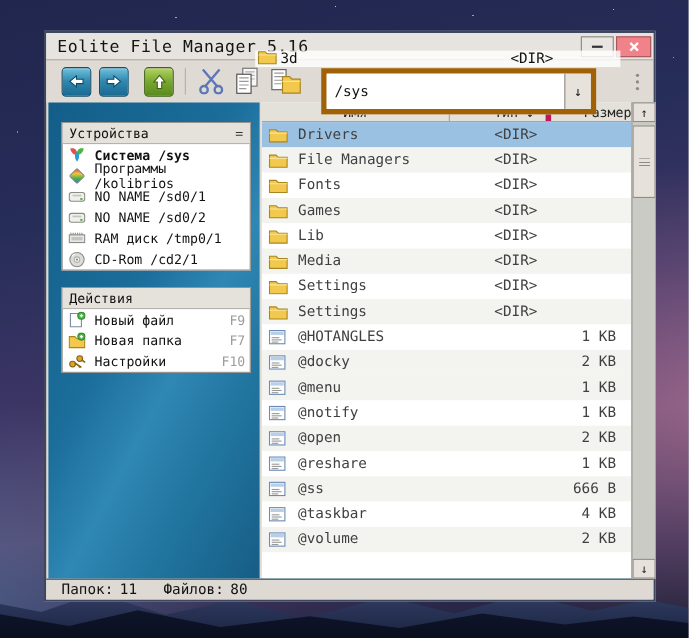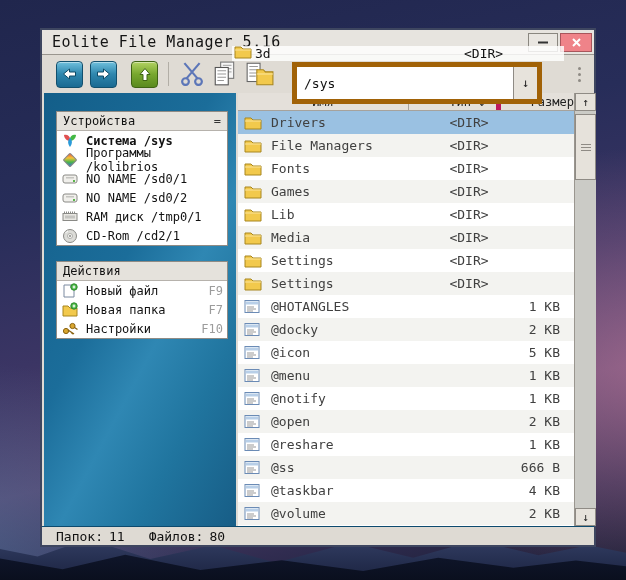--- a/index.html
+++ b/index.html
@@ -471,36 +471,20 @@
                     <rect x="3" y="7" width="7" height="1" fill="#999"></rect>
                     <rect x="3" y="9" width="9" height="1" fill="#999"></rect>
                     <rect x="3" y="11" width="6" height="1" fill="#999"></rect>
                   </svg>
                 </span>
                 <span>@docky</span>
               </div>
               <div class="cell-type"></div>
               <div class="cell-size">2 KB</div>
             </div>
-            <div class="row">
-              <div class="cell-name">
-                <span class="f-icon">
-                  <svg width="16" height="15" viewBox="0 0 16 14">
-                    <rect x="1" y="1" width="14" height="12" fill="#fff" stroke="#6b8bb5"></rect>
-                    <rect x="2" y="2" width="12" height="3" fill="#b8cfe8"></rect>
-                    <rect x="3" y="7" width="7" height="1" fill="#999"></rect>
-                    <rect x="3" y="9" width="9" height="1" fill="#999"></rect>
-                    <rect x="3" y="11" width="6" height="1" fill="#999"></rect>
-                  </svg>
-                </span>
-                <span>@icon</span>
-              </div>
-              <div class="cell-type"></div>
-              <div class="cell-size">5 KB</div>
-            </div>
             <div class="row alt">
               <div class="cell-name">
                 <span class="f-icon">
                   <svg width="16" height="15" viewBox="0 0 16 14">
                     <rect x="1" y="1" width="14" height="12" fill="#fff" stroke="#6b8bb5"></rect>
                     <rect x="2" y="2" width="12" height="3" fill="#b8cfe8"></rect>
                     <rect x="3" y="7" width="7" height="1" fill="#999"></rect>
                     <rect x="3" y="9" width="9" height="1" fill="#999"></rect>
                     <rect x="3" y="11" width="6" height="1" fill="#999"></rect>
                   </svg>

